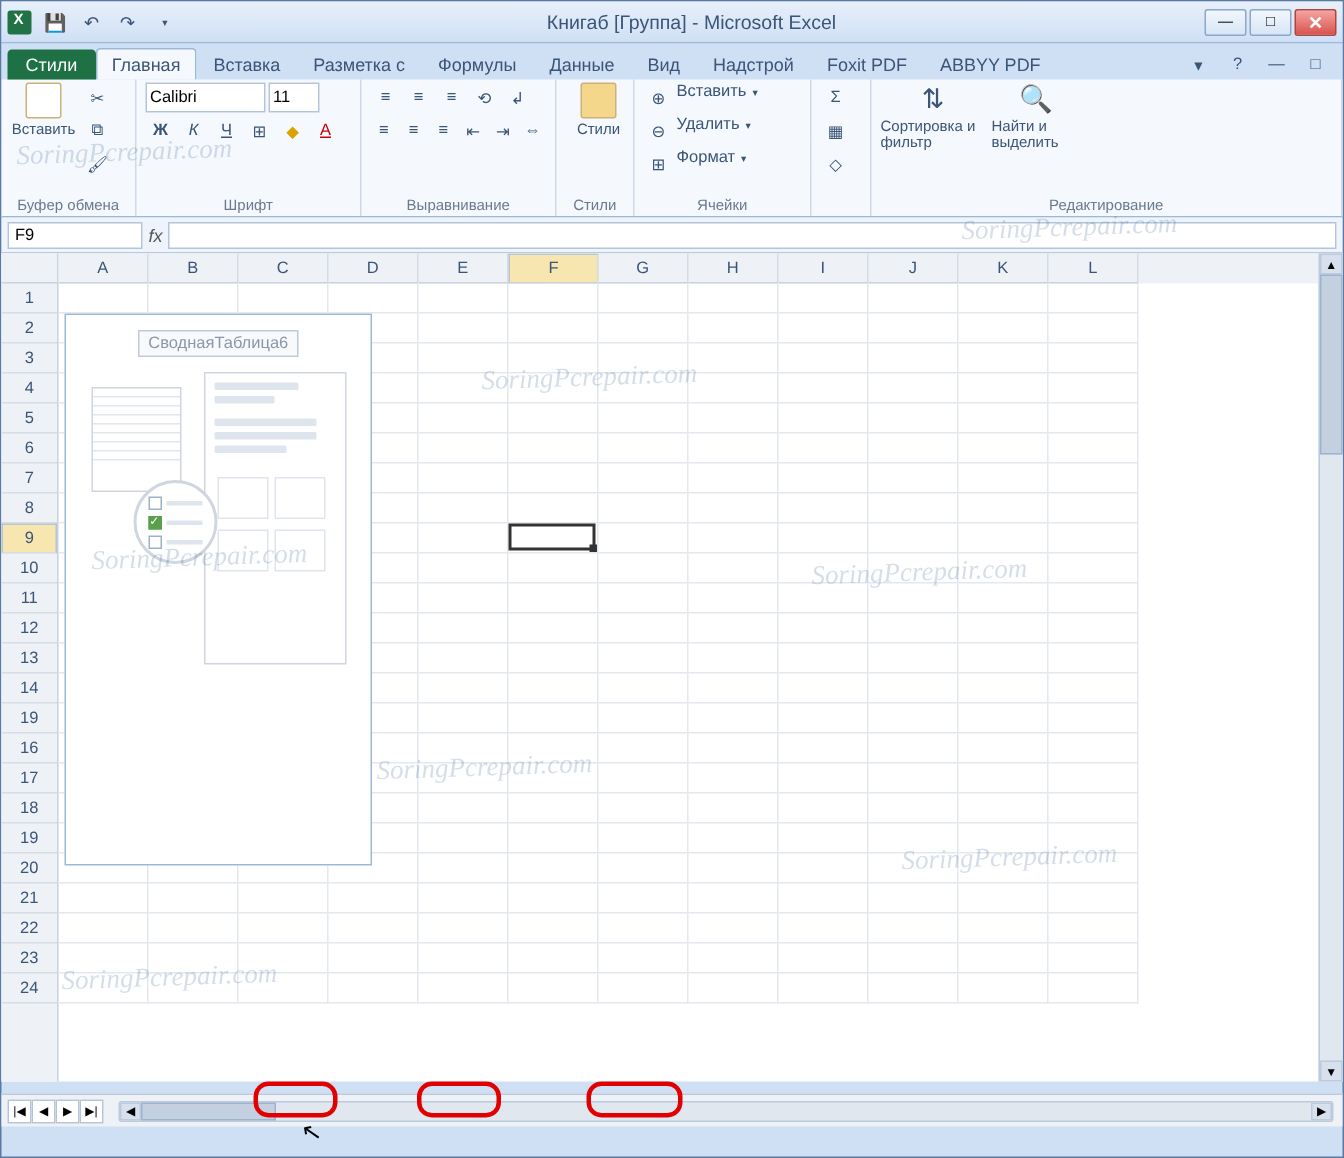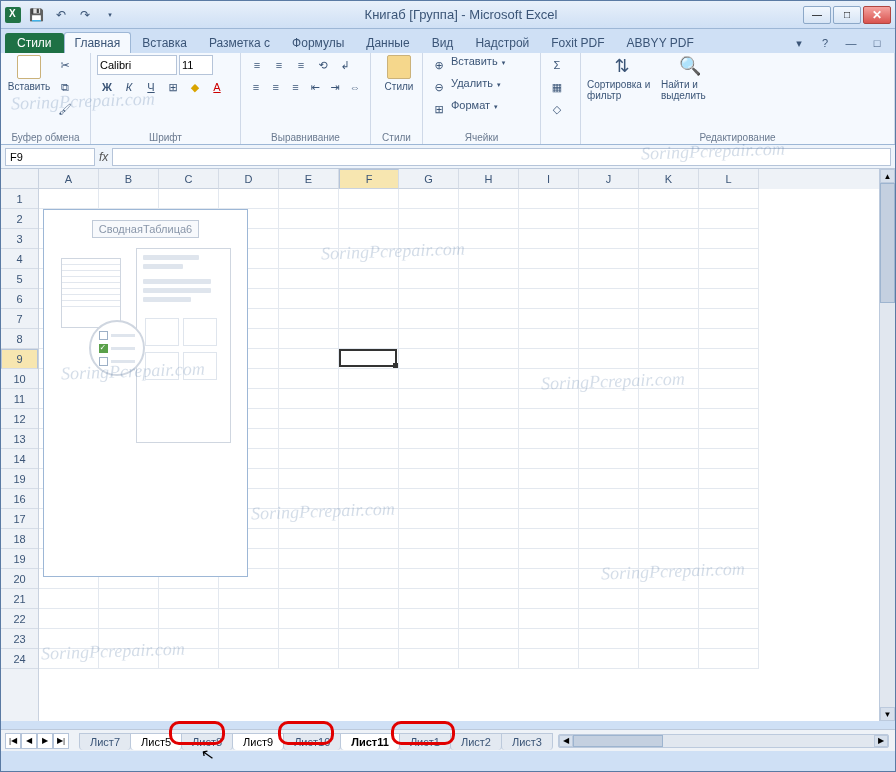--- a/index.html
+++ b/index.html
@@ -696,31 +696,20 @@
     </div>
   </div>
 
   <div class="sheet-bar">
     <div class="nav-btns">
       <div class="nav-btn">|◀</div>
       <div class="nav-btn">◀</div>
       <div class="nav-btn">▶</div>
       <div class="nav-btn">▶|</div>
     </div>
-    <div class="sheets" id="sheets">
-        <div class="sheet-tab">Лист7</div>
-        <div class="sheet-tab grp">Лист5</div>
-        <div class="sheet-tab">Лист8</div>
-        <div class="sheet-tab grp">Лист9</div>
-        <div class="sheet-tab">Лист10</div>
-        <div class="sheet-tab active">Лист11</div>
-        <div class="sheet-tab">Лист1</div>
-        <div class="sheet-tab">Лист2</div>
-        <div class="sheet-tab">Лист3</div>
-      </div>
     <div class="hbar">
       <div class="arr" style="left:0">◀</div>
       <div class="thumb" style="left:14px"></div>
       <div class="arr" style="right:0">▶</div>
     </div>
   </div>
 
 
   <div class="redmark" style="left:168px; top:720px; width:56px; height:24px"></div>
   <div class="redmark" style="left:277px; top:720px; width:56px; height:24px"></div>

